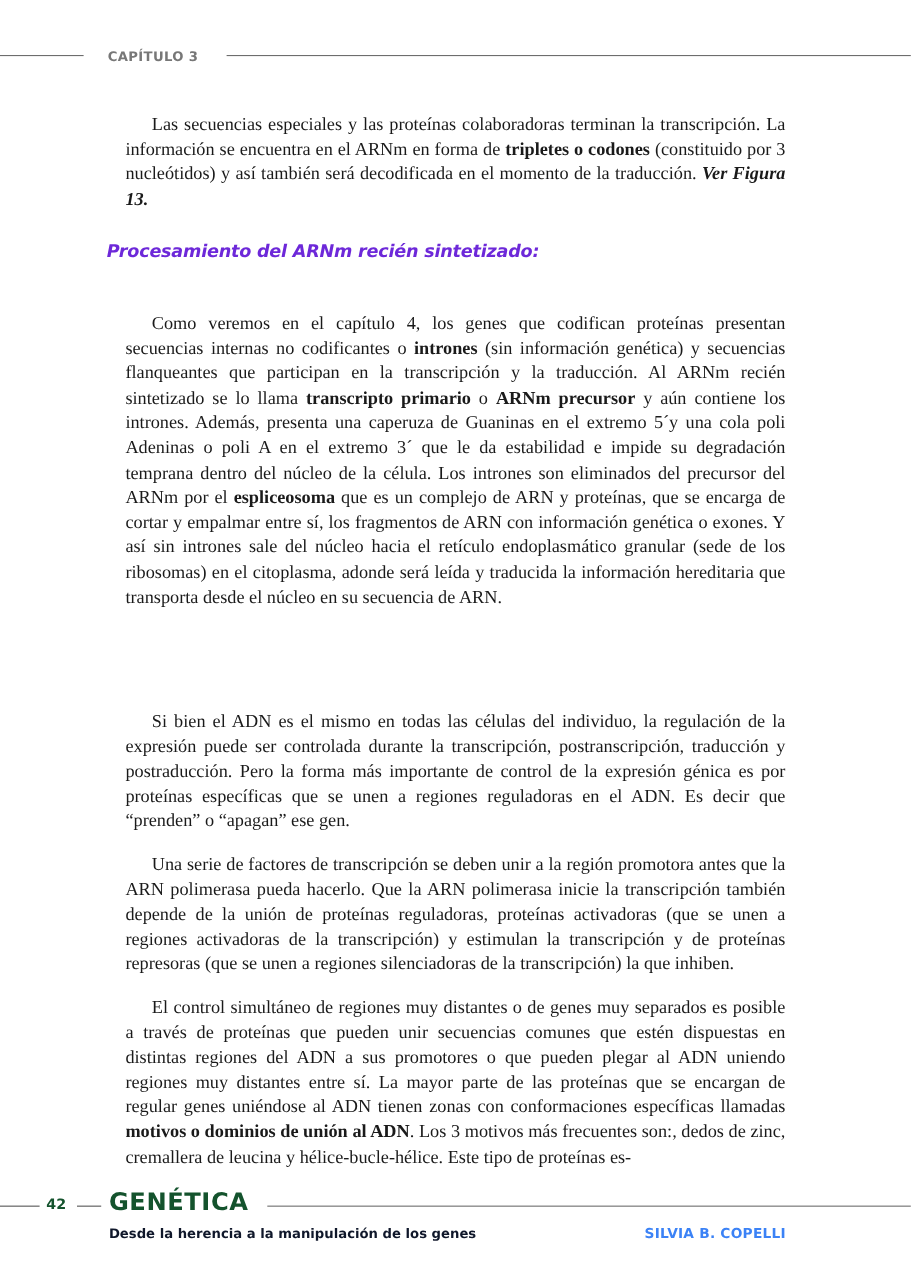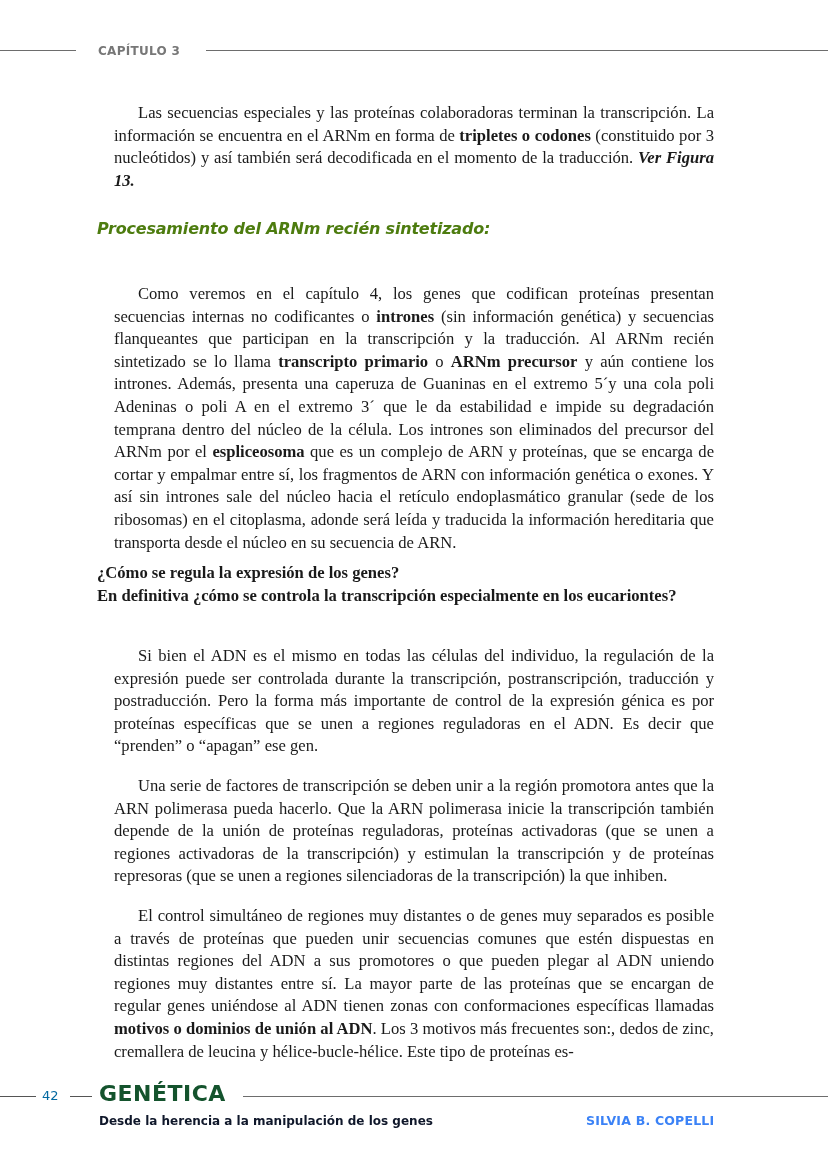--- a/index.html
+++ b/index.html
@@ -12,30 +12,30 @@
   .run-head .chap { position: absolute; left: 98px; top: 0; font-family: "DejaVu Sans", sans-serif; font-weight: bold; font-size: 12px; color: #777777; letter-spacing: 0.3px; line-height: 18px; }
   .run-head .rule-right { position: absolute; left: 206px; right: 0; top: 8px; height: 1px; background: #6d6d6d; }
 
   
   .body { position: absolute; left: 97px; width: 634px; font-family: "Liberation Serif", serif; font-size: 16.6px; line-height: 22.6px; color: #1a1a1a; text-align: justify; }
   .body p { margin: 17px; text-indent: 24px; }
   .body b { font-weight: bold; }
   .body .ref { font-weight: bold; font-style: italic; }
 
   .block1 { top: 85px; }
-  .sec-title { position: absolute; left: 97px; top: 219px; font-family: "DejaVu Sans", sans-serif; font-style: italic; font-weight: bold; font-size: 16px; color: #4d7c0f; letter-spacing: -0.2px; }
+  .sec-title { position: absolute; left: 97px; top: 219px; font-family: "DejaVu Sans", sans-serif; font-style: italic; font-weight: bold; font-size: 16px; color: #6d28d9; letter-spacing: -0.2px; }
   .block2 { top: 266px; }
   .q-head { position: absolute; left: 97px; top: 562px; width: 634px; font-family: "Liberation Serif", serif; font-weight: bold; font-size: 16.6px; line-height: 22.6px; color: #1a1a1a; text-align: justify; }
   .q-head div { margin: 0; }
   .block3 { top: 628px; }
 
   
   .foot { position: absolute; left: 0; top: 1082px; width: 828px; height: 60px; }
   .foot .rule-a { position: absolute; left: 0; top: 14px; width: 36px; height: 1px; background: #555; }
-  .foot .pnum { position: absolute; left: 42px; top: 4px; font-family: "DejaVu Sans", sans-serif; font-weight: normal; font-size: 13px; color: #0369a1; line-height: 20px; }
+  .foot .pnum { position: absolute; left: 42px; top: 4px; font-family: "DejaVu Sans", sans-serif; font-weight: bold; font-size: 13px; color: #14532d; line-height: 20px; }
   .foot .rule-b { position: absolute; left: 70px; top: 14px; width: 22px; height: 1px; background: #555; }
   .foot .brand { position: absolute; left: 99px; top: -2px; font-family: "DejaVu Sans", sans-serif; font-weight: bold; font-size: 22px; color: #14532d; letter-spacing: 0.5px; line-height: 28px; }
   .foot .rule-c { position: absolute; left: 243px; right: 0; top: 14px; height: 1px; background: #6d6d6d; }
   .foot .subtitle { position: absolute; left: 99px; top: 30px; font-family: "DejaVu Sans", sans-serif; font-weight: bold; font-size: 12px; color: #0f172a; line-height: 18px; }
   .foot .author { position: absolute; left: 586px; top: 30px; font-family: "DejaVu Sans", sans-serif; font-weight: bold; font-size: 12.5px; color: #3b82f6; line-height: 18px; letter-spacing: 0.2px; }
 </style>
 </head>
 <body>
 
 <div class="page">
@@ -49,24 +49,20 @@
   <div class="body block1">
     <p><span>Las secuencias especiales y las proteínas colaboradoras terminan la transcripción. La información se encuentra en el ARNm en forma de </span><b>tripletes o codones</b><span> (constituido por 3 nucleótidos) y así también será decodificada en el momento de la traducción. </span><span class="ref">Ver Figura 13.</span></p>
   </div>
 
   <div class="sec-title">Procesamiento del ARNm recién sintetizado:</div>
 
   <div class="body block2">
     <p><span>Como veremos en el capítulo 4, los genes que codifican proteínas presentan secuencias internas no codificantes o </span><b>intrones</b><span> (sin información genética) y secuencias flanqueantes que participan en la transcripción y la traducción. Al ARNm recién sintetizado se lo llama </span><b>transcripto primario</b><span> o </span><b>ARNm precursor</b><span> y aún contiene los intrones. Además, presenta una caperuza de Guaninas en el extremo 5´y una cola poli Adeninas o poli A en el extremo 3´ que le da estabilidad e impide su degradación temprana dentro del núcleo de la célula. Los intrones son eliminados del precursor del ARNm por el </span><b>espliceosoma</b><span> que es un complejo de ARN y proteínas, que se encarga de cortar y empalmar entre sí, los fragmentos de ARN con información genética o exones. Y así sin intrones sale del núcleo hacia el retículo endoplasmático granular (sede de los ribosomas) en el citoplasma, adonde será leída y traducida la información hereditaria que transporta desde el núcleo en su secuencia de ARN.</span></p>
   </div>
 
-  <div class="q-head">
-    <div>¿Cómo se regula la expresión de los genes?</div>
-    <div>En definitiva ¿cómo se controla la transcripción especialmente en los eucariontes?</div>
-  </div>
 
   <div class="body block3">
     <p>Si bien el ADN es el mismo en todas las células del individuo, la regulación de la expresión puede ser controlada durante la transcripción, postranscripción, traducción y postraducción. Pero la forma más importante de control de la expresión génica es por proteínas específicas que se unen a regiones reguladoras en el ADN. Es decir que “prenden” o “apagan” ese gen.</p>
     <p>Una serie de factores de transcripción se deben unir a la región promotora antes que la ARN polimerasa pueda hacerlo. Que la ARN polimerasa inicie la transcripción también depende de la unión de proteínas reguladoras, proteínas activadoras (que se unen a regiones activadoras de la transcripción) y estimulan la transcripción y de proteínas represoras (que se unen a regiones silenciadoras de la transcripción) la que inhiben.</p>
     <p><span>El control simultáneo de regiones muy distantes o de genes muy separados es posible a través de proteínas que pueden unir secuencias comunes que estén dispuestas en distintas regiones del ADN a sus promotores o que pueden plegar al ADN uniendo regiones muy distantes entre sí. La mayor parte de las proteínas que se encargan de regular genes uniéndose al ADN tienen zonas con conformaciones específicas llamadas </span><b>motivos o dominios de unión al ADN</b><span>. Los 3 motivos más frecuentes son:, dedos de zinc, cremallera de leucina y hélice-bucle-hélice. Este tipo de proteínas es-</span></p>
   </div>
 
   <div class="foot">
     <div class="rule-a"></div>
     <span class="pnum">42</span>

